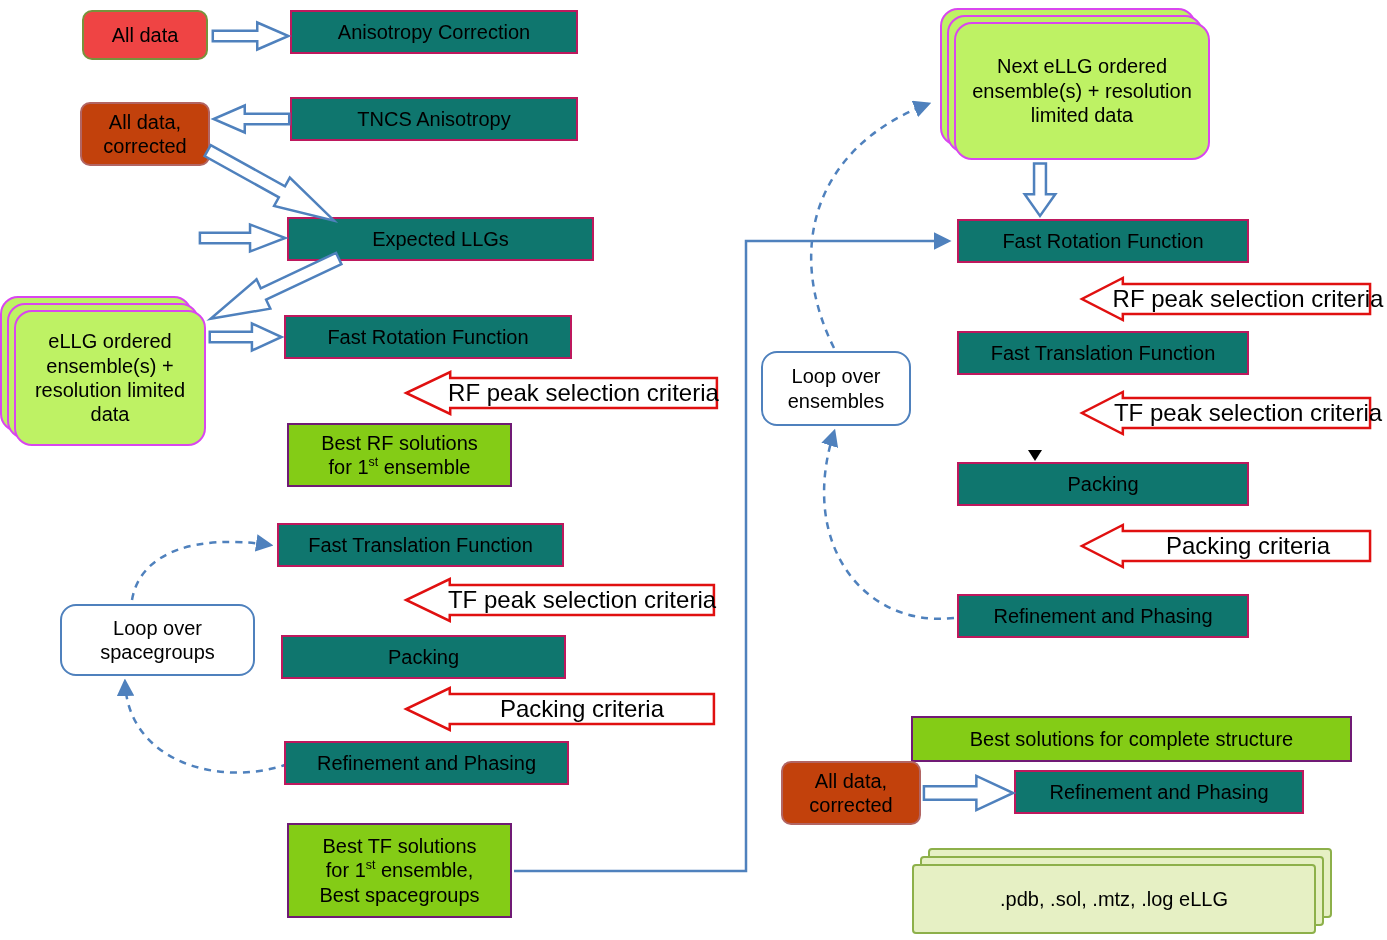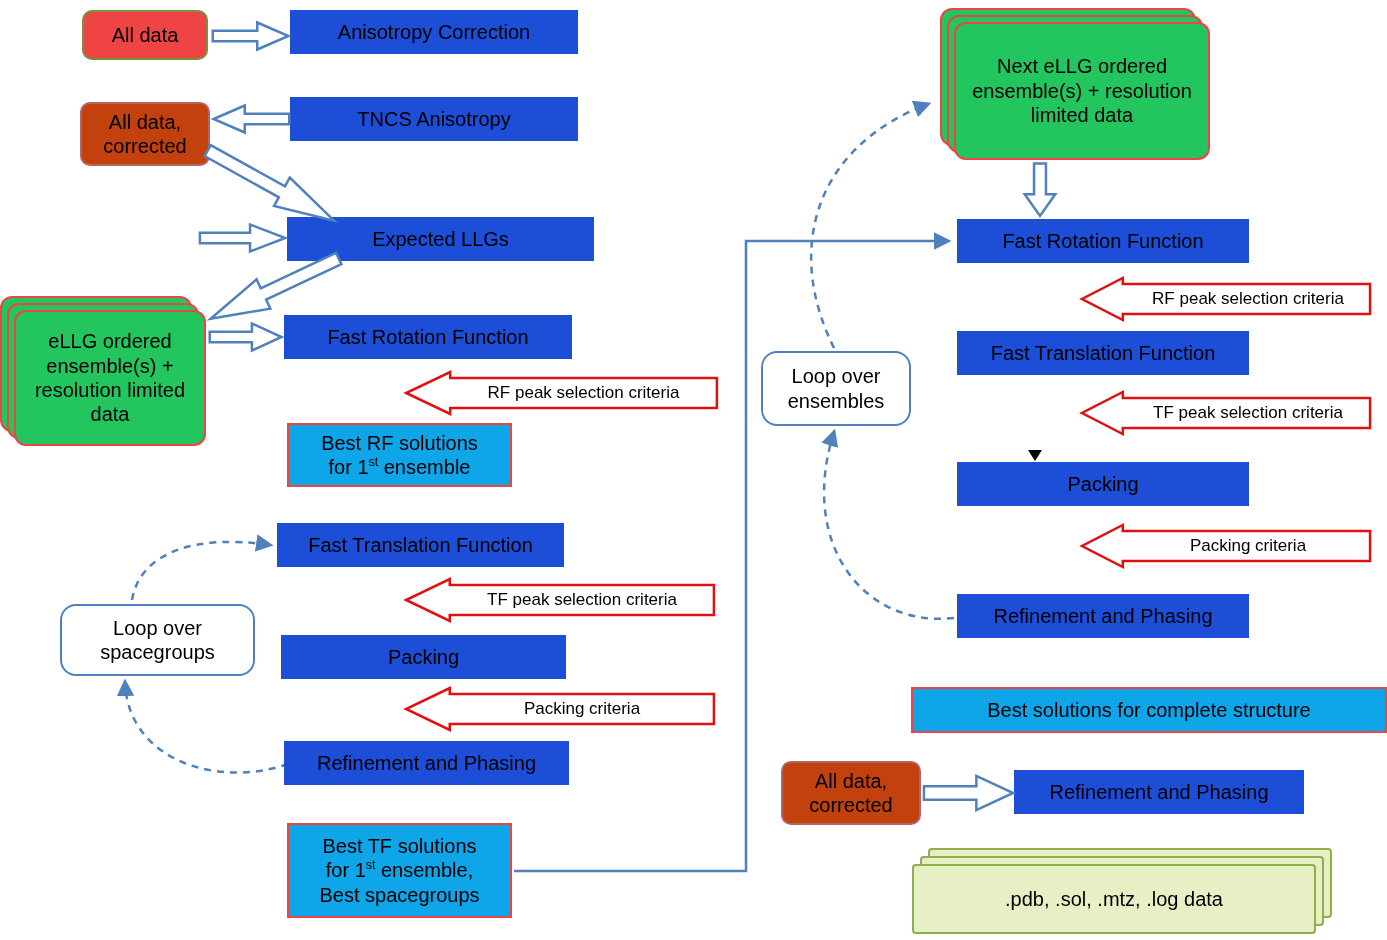--- a/index.html
+++ b/index.html
@@ -1,37 +1,37 @@
 <!DOCTYPE html>
 <html><head>
 <meta charset="utf-8">
 <style>
   *{box-sizing:border-box}
   html,body{margin:0;padding:0;background:#fff}
   .canvas{position:relative;width:1387px;height:940px;font-family:"Liberation Sans",sans-serif;color:#000;overflow:hidden;background:#fff}
   .box{position:absolute;display:flex;align-items:center;justify-content:center;text-align:center;line-height:1.22;font-size:20px;z-index:2;padding:2px 6px}
-  .blue{background:#1d4ed8;border:2px solid #1d4ed8}
+  .blue{background:#0f766e;border:2px solid #be185d}
   .green{background:#ef4444;border:2px solid #77933c;border-radius:10px}
   .pink{background:#c2410c;border:2px solid #b26563;border-radius:10px}
-  .teal{background:#22c55e;border:2px solid #ef4444;border-radius:12px}
-  .orange{background:#0ea5e9;border:2px solid #ef4444}
+  .teal{background:#bef264;border:2px solid #d946ef;border-radius:18px}
+  .orange{background:#84cc16;border:2px solid #701a75}
   .loopbox{background:#fff;border:2.5px solid #4f81bd;border-radius:16px}
   .file{background:#e6f0c4;border:2px solid #8db04a;border-radius:4px}
   .stack{position:absolute;z-index:2}
   .layer{position:absolute;left:0;top:0;right:0;bottom:0}
   .front{display:flex;align-items:center;justify-content:center;text-align:center;font-size:20px;line-height:1.22;padding:4px 8px}
   .ul1{transform:translate(-7px,-7px)}
   .ul2{transform:translate(-14px,-14px)}
   .ur1{transform:translate(8px,-8px)}
   .ur2{transform:translate(16px,-16px)}
   .barrow{position:absolute;z-index:3}
   .barrow svg{display:block;width:100%;height:100%;overflow:visible}
   .rarrow{position:absolute;z-index:3}
   .rarrow svg{position:absolute;left:0;top:0;width:100%;height:100%;overflow:visible}
-  .rlabel{position:absolute;left:48px;right:4px;top:0;bottom:0;display:flex;align-items:center;justify-content:center;font-size:17px;white-space:nowrap}
+  .rlabel{position:absolute;left:48px;right:4px;top:0;bottom:0;display:flex;align-items:center;justify-content:center;font-size:24px;white-space:nowrap}
   #overlay{position:absolute;left:0;top:0;z-index:1}
   sup{font-size:0.62em;vertical-align:super;line-height:0}
   .tri-down{position:absolute;width:0;height:0;border-left:7px solid transparent;border-right:7px solid transparent;border-top:11px solid #000;z-index:3}
 </style>
 </head>
 <body>
 
 <div class="canvas">
 
   <svg id="overlay" width="1387" height="940">
@@ -218,21 +218,21 @@
   </div>
 
   <div class="box blue" style="left:957px;top:594px;width:292px;height:44px">
     <span>Refinement and Phasing</span>
   </div>
 
   <div class="box loopbox" style="left:761px;top:351px;width:150px;height:75px">
     <span>Loop over ensembles</span>
   </div>
 
-  <div class="box orange" style="left:911px;top:687px;width:476px;height:46px">
+  <div class="box orange" style="left:911px;top:716px;width:441px;height:46px">
     <span>Best solutions for complete structure</span>
   </div>
 
   <div class="box pink" style="left:781px;top:761px;width:140px;height:64px">
     <span>All data, corrected</span>
   </div>
 
   <div class="barrow" style="left:923px;top:774px;width:92px;height:38px">
     <svg viewBox="0 0 100 40" preserveAspectRatio="none">
         <polygon points="1,13 58,13 58,2 98,20 58,38 58,27 1,27" fill="#fff" stroke="#4f81bd" stroke-width="2.5" vector-effect="non-scaling-stroke"></polygon>
@@ -240,17 +240,17 @@
   </div>
 
   <div class="box blue" style="left:1014px;top:770px;width:290px;height:44px">
     <span>Refinement and Phasing</span>
   </div>
 
   <div class="stack" style="left:912px;top:864px;width:404px;height:70px">
     <div class="layer file ur2"></div>
     <div class="layer file ur1"></div>
     <div class="layer file front">
-      <span>.pdb, .sol, .mtz, .log data</span>
+      <span>.pdb, .sol, .mtz, .log eLLG</span>
     </div>
   </div>
 
 </div>
 
 </body></html>

